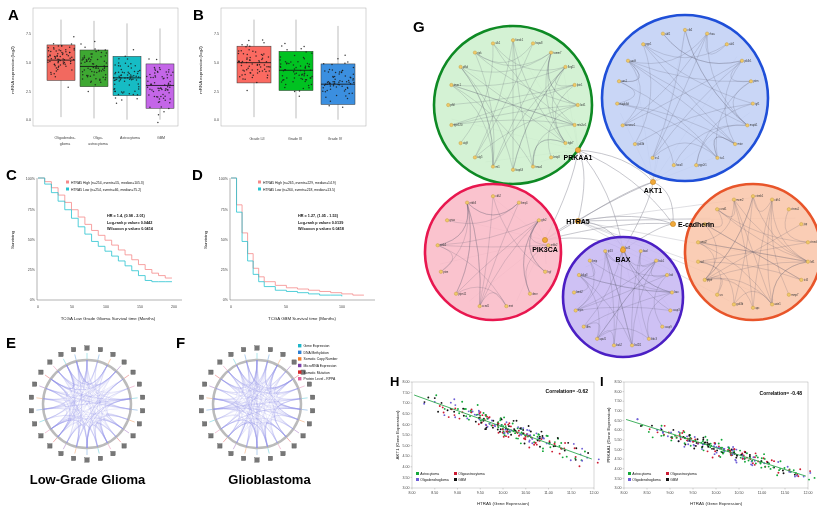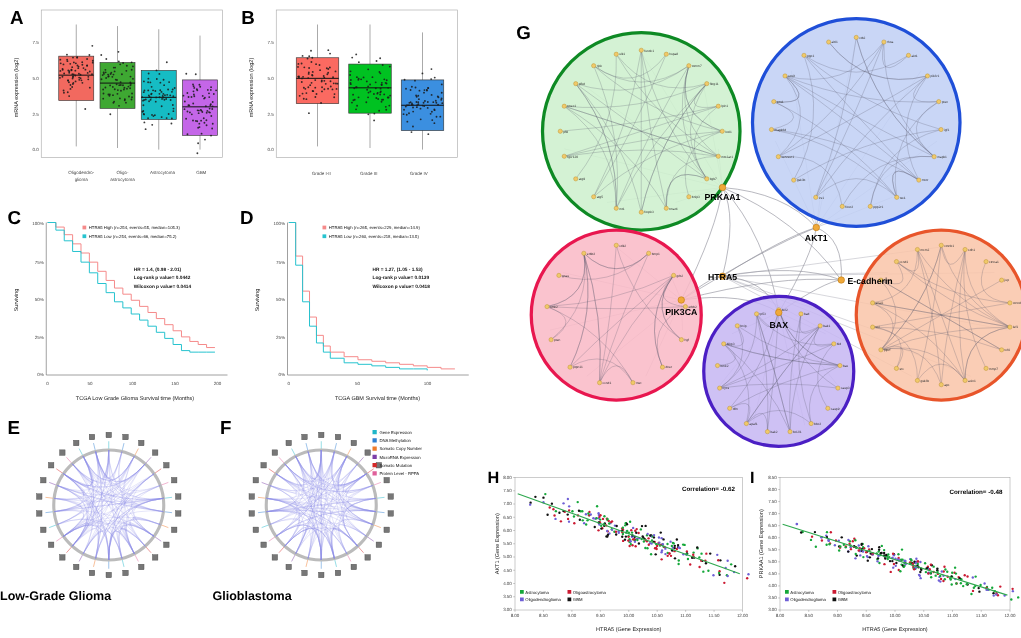--- a/index.html
+++ b/index.html
@@ -6,21 +6,21 @@
   body{width:817px;height:510px;background:#ffffff;font-family:"Liberation Sans",sans-serif;overflow:hidden;position:relative;}
   .panel{position:absolute;}
   .plabel{font-weight:bold;font-size:15px;color:#000;font-family:"Liberation Sans",sans-serif;}
   .axis-title{font-size:4.4px;fill:#222;font-family:"Liberation Sans",sans-serif;}
   svg{display:block;}
   .tick{font-size:3.6px;fill:#444;font-family:"Liberation Sans",sans-serif;}
   .legtxt{font-size:3.4px;fill:#111;font-family:"Liberation Sans",sans-serif;}
   .stattxt{font-size:3.8px;fill:#111;font-weight:bold;font-family:"Liberation Sans",sans-serif;}
   .hub{font-size:7px;font-weight:bold;fill:#000;font-family:"Liberation Sans",sans-serif;}
   .nodelbl{font-size:2.6px;fill:#333;font-family:"Liberation Sans",sans-serif;}
-  .captext{font-size:10px;font-weight:bold;color:#000;font-family:"Liberation Sans",sans-serif;}
+  .captext{font-size:13px;font-weight:bold;color:#000;text-align:center;font-family:"Liberation Sans",sans-serif;}
   .corrtxt{font-size:5px;fill:#000;font-weight:bold;font-family:"Liberation Sans",sans-serif;}
 </style>
 </head>
 <body>
 
 <div class="panel" style="left:0;top:0;width:190px;height:160px;">
   <div class="plabel" style="position:absolute;left:8px;top:6px;">A</div>
   <svg width="190" height="160" viewBox="0 0 190 160">
     <rect x="33" y="8" width="145" height="118" fill="#fff" stroke="#aaa" stroke-width="0.5"></rect>
     <text class="tick" x="31" y="35" text-anchor="end">7.5</text>
@@ -1044,21 +1044,21 @@
         <path d="M107.44781956992583,33.039934871258765 Q87,72 128.14071467815825,87.60261502987157" fill="none" stroke="#8e8ee8" stroke-width="0.35" stroke-opacity="0.5"></path>
         <path d="M107.44781956992583,33.039934871258765 Q87,72 116.177396962595,39.065527080471554" fill="none" stroke="#8e8ee8" stroke-width="0.35" stroke-opacity="0.5"></path>
         <path d="M76.47011077134746,114.72143996674629 Q87,72 116.177396962595,39.065527080471554" fill="none" stroke="#8e8ee8" stroke-width="0.35" stroke-opacity="0.5"></path>
         <path d="M130.67919046031437,77.30361393123421 Q87,72 128.14071467815825,87.60261502987157" fill="none" stroke="#8e8ee8" stroke-width="0.35" stroke-opacity="0.5"></path>
         <path d="M87,116 Q87,72 43.32080953968563,66.69638606876578" fill="none" stroke="#8e8ee8" stroke-width="0.35" stroke-opacity="0.5"></path>
         <path d="M57.822603037404996,39.06552708047156 Q87,72 128.14071467815825,56.397384970128435" fill="none" stroke="#8e8ee8" stroke-width="0.35" stroke-opacity="0.5"></path>
         <path d="M45.859285321841746,56.397384970128435 Q87,72 57.822603037405,104.93447291952845" fill="none" stroke="#8e8ee8" stroke-width="0.35" stroke-opacity="0.5"></path>
         <path d="M57.822603037404996,39.06552708047156 Q87,72 43.32080953968563,77.30361393123424" fill="none" stroke="#8e8ee8" stroke-width="0.35" stroke-opacity="0.5"></path>
       </g>
   </svg>
-  <div class="captext" style="position:absolute;left:0;top:140px;width:175px;">Glioblastoma</div>
+  <div class="captext" style="position:absolute;left:12px;top:140px;width:175px;">Glioblastoma</div>
 </div>
 
 <div class="panel" style="left:296px;top:340px;width:100px;height:44px;">
   <svg width="100" height="44" viewBox="0 0 100 44">
     <g id="circos-legend-g">
         <rect x="2" y="4" width="3.4" height="3.4" fill="#1fb6c9"></rect>
         <text x="7.5" y="7.2" class="legtxt">Gene Expression</text>
         <rect x="2" y="10.6" width="3.4" height="3.4" fill="#2f7fd1"></rect>
         <text x="7.5" y="13.8" class="legtxt">DNA Methylation</text>
         <rect x="2" y="17.2" width="3.4" height="3.4" fill="#f07b2a"></rect>

